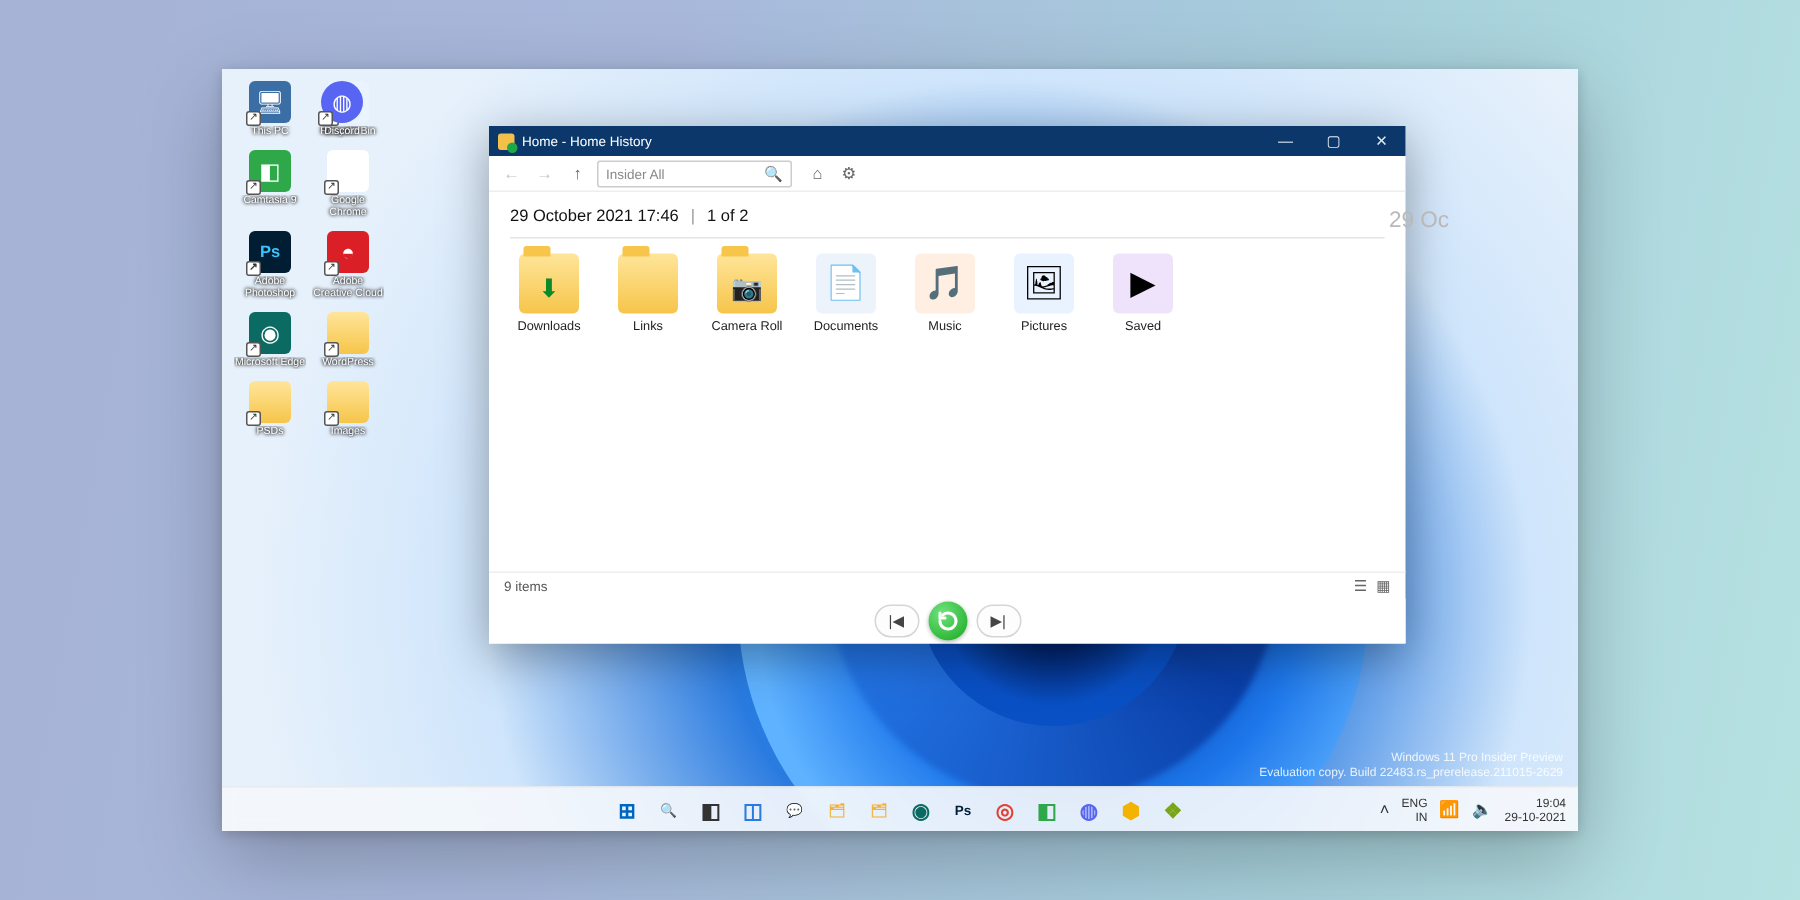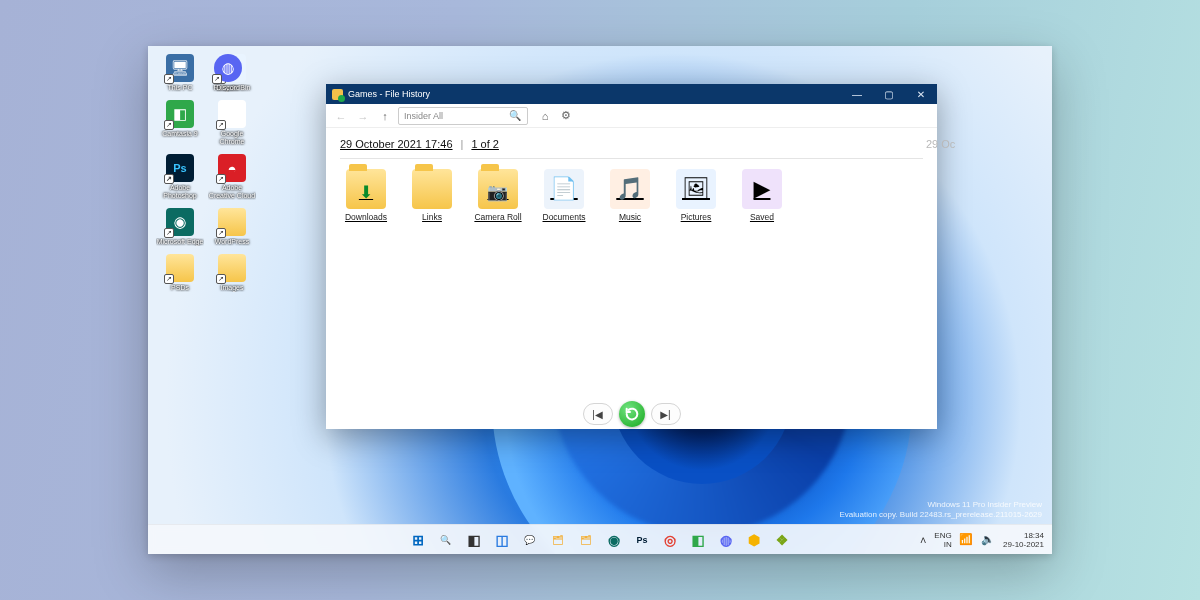--- a/index.html
+++ b/index.html
@@ -39,24 +39,24 @@
   .toolbar{ height:24px; display:flex; align-items:center; padding:0 6px; gap:4px; border-bottom:1px solid #eee;}
   .tb-btn{ width:18px;height:18px;display:flex;align-items:center;justify-content:center;font-size:11px;color:#666;border-radius:3px;cursor:pointer;}
   .tb-btn.dis{color:#c5c5c5;cursor:default;}
   .addr{ flex:1; height:18px; border:1px solid #ccc; border-radius:2px; display:flex; align-items:center; padding:0 5px; font-size:9px; color:#333; background:#fff;}
   .addr .addr-refresh{margin-left:auto;color:#555;font-size:10px;}
   .addr .addr-dd{color:#777;font-size:8px;margin-left:4px;margin-right:6px;}
   .search{ width:130px;height:18px;border:1px solid #ccc;border-radius:2px;display:flex;align-items:center;padding:0 5px;font-size:9px;color:#888;}
   .search .sicon{margin-left:auto;color:#555;font-size:10px;}
   .tb-right{display:flex;gap:3px;margin-left:4px;}
 
-  .content{ flex:1; display:flex; flex-direction:column; padding:6px 14px 0; position:relative;text-decoration:underline;}
+  .content{ flex:1; display:flex; flex-direction:column; padding:6px 14px 0; position:relative;}
   .heading{ font-size:11px; color:#111; padding:4px 0 8px; display:flex; align-items:center; gap:8px;}
   .heading .sep{color:#999;}
-  .heading2{ position:absolute; left:600px; top:10px; font-size:11px; color:#b9b9b9; white-space:nowrap;}
+  .heading2{ position:absolute; left:600px; top:10px; font-size:15px; color:#b9b9b9; white-space:nowrap;}
   .divider{height:1px;background:#e4e4e4;margin-bottom:10px;}
 
   .grid{ display:flex; gap:14px; align-items:flex-start; flex-wrap:wrap;}
   .item{ width:52px; text-align:center; cursor:pointer;}
   .item .ic{ width:40px;height:40px;margin:0 auto 3px;display:flex;align-items:center;justify-content:center;border-radius:4px;}
   .folder{ background:linear-gradient(180deg,#ffe59a,#f6c54a); position:relative;}
   .folder::before{content:"";position:absolute;top:-5px;left:3px;width:18px;height:7px;background:#f6c54a;border-radius:2px 2px 0 0;}
   .item .lab{ font-size:8.5px;color:#222;line-height:10px;}
 
   .statusbar{ height:18px;border-top:1px solid #eee;display:flex;align-items:center;font-size:9px;color:#555;padding:0 10px;}
@@ -99,21 +99,21 @@
         </div><div class="dlabel">Images</div></div></div>
 
   <div class="watermark">
     <div>Windows 11 Pro Insider Preview</div>
     <div>Evaluation copy. Build 22483.rs_prerelease.211015-2629</div>
   </div>
 
   <div class="win">
     <div class="titlebar">
       <div class="ticon"></div>
-      <span>Games - File History</span>
+      <span>Home - Home History</span>
       <div class="win-controls">
         <div class="wc">—</div>
         <div class="wc">▢</div>
         <div class="wc close">✕</div>
       </div>
     </div>
 
     <div class="toolbar">
       <div class="tb-btn dis">←</div>
       <div class="tb-btn dis">→</div>
@@ -165,20 +165,27 @@
             <div class="ic" style="background:#e9f3ff;font-size:22px;">🖼</div>
             <div class="lab">Pictures</div>
           </div>
           <div class="item">
             <div class="ic" style="background:#efe2fb;font-size:22px;">▶</div>
             <div class="lab">Saved</div>
           </div>
         </div>
     </div>
 
+    <div class="statusbar">
+      <span>9 items</span>
+      <div class="view-icons">
+        <span>☰</span>
+        <span>▦</span>
+      </div>
+    </div>
 
     <div class="controls-bottom">
       <div class="pill">
         <div class="pbtn">|◀</div>
       </div>
       <div class="restore">
         <svg width="16" height="16" viewBox="0 0 24 24">
             <path fill="none" stroke="#fff" stroke-width="3" stroke-linecap="round" d="M4 12a8 8 0 1 0 3-6.2M4 4v5h5"></path>
           </svg>
       </div>
@@ -235,21 +242,21 @@
       </div>
     <div class="tray">
       <span class="ticon2">˄</span>
       <div class="lang">
         <div>ENG</div>
         <div>IN</div>
       </div>
       <span class="ticon2">📶</span>
       <span class="ticon2">🔈</span>
       <div class="clock">
-        <div>18:34</div>
+        <div>19:04</div>
         <div>29-10-2021</div>
       </div>
     </div>
   </div>
 <div class="dicon col2">
       <div class="glyph" style="background:#5865f2;border-radius:50%;">◍<span class="shortcut">↗</span></div>
       <div class="dlabel">Discord</div>
     </div>
   </div>
 

